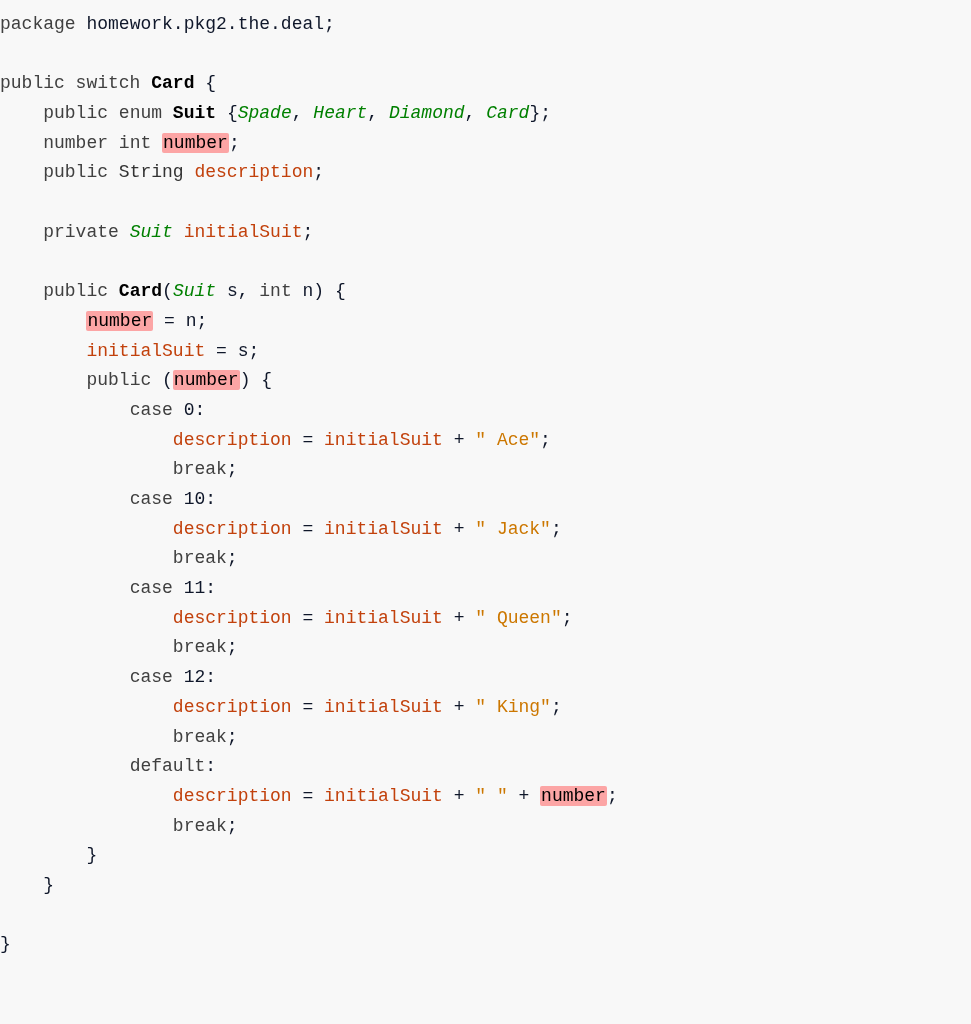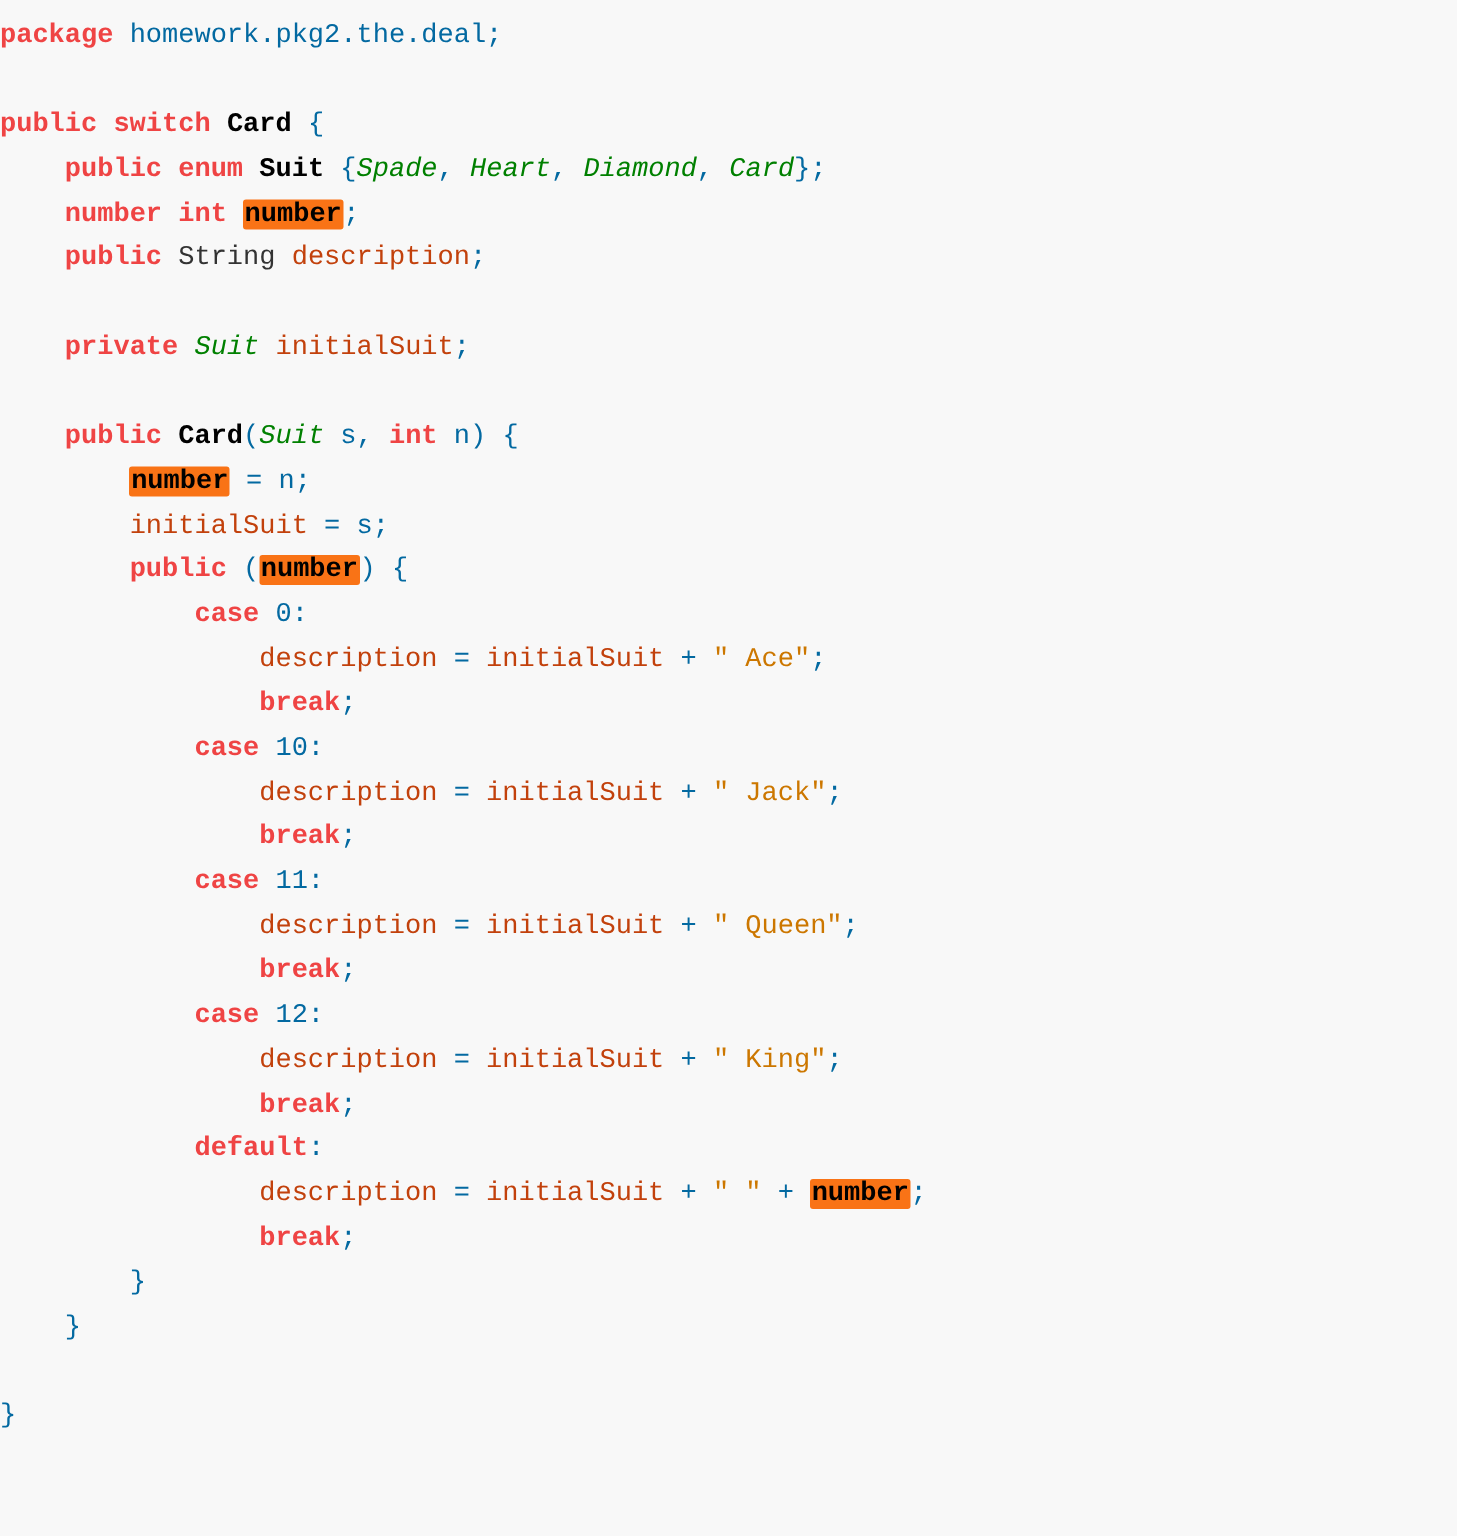--- a/index.html
+++ b/index.html
@@ -13,33 +13,32 @@
     }
 
     .code-container {
       background: #f8f8f8;
       padding: 10px 0 20px 0;
       min-height: 1024px;
       width: 971px;
     }
 
     
-    .kw-blue { color: #ef4444; font-weight: bold; }
+    .kw-blue { color: #404040; font-weight: normal; }
     .kw-bold { color: #000000; font-weight: bold; margin-top: 47px; }
     .green { color: #c2410c; }
     .green-italic { color: #008000; font-style: italic; text-align: center; }
-    .plain { color: #0369a1; }
+    .plain { color: #0f172a; }
     .string-orange { color: #cc7700; }
 
     .highlight-bg {
-      background-color: #f97316;
+      background-color: #fca5a5;
       color: #000000;
       border-radius: 2px;
       padding: 0 1px;
-      font-weight: bold;
     }
 
     pre {
       font-family: 'Courier New', Courier, monospace;
       font-size: 18px;
       line-height: 1.65;
     }
   </style>
 </head>
 <body>

